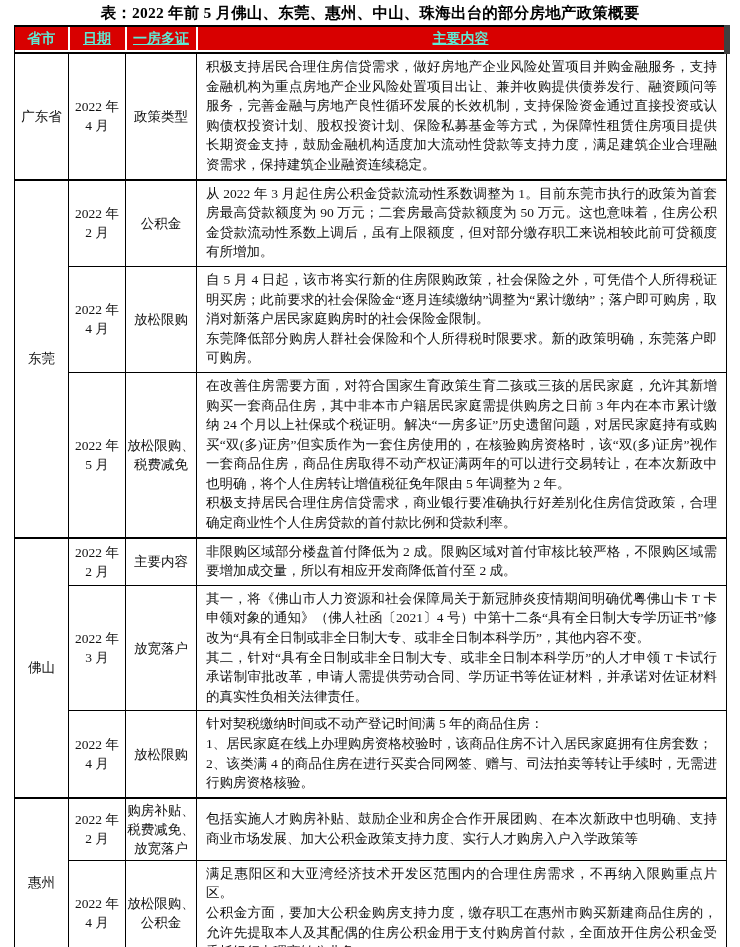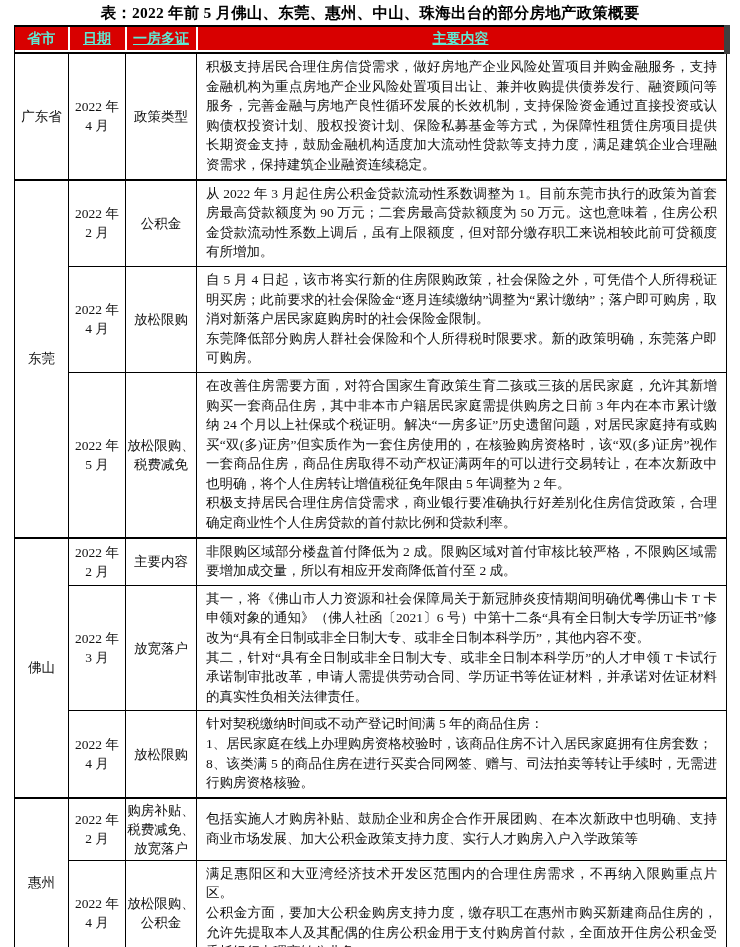--- a/index.html
+++ b/index.html
@@ -124,30 +124,30 @@
           <td class="province-cell" rowspan="3">佛山</td>
           <td class="date-cell">2022 年
 2 月</td>
           <td class="type-cell">主要内容</td>
           <td class="content-cell">非限购区域部分楼盘首付降低为 2 成。限购区域对首付审核比较严格，不限购区域需要增加成交量，所以有相应开发商降低首付至 2 成。</td>
         </tr>
         <tr>
           <td class="date-cell">2022 年
 3 月</td>
           <td class="type-cell">放宽落户</td>
-          <td class="content-cell">其一，将《佛山市人力资源和社会保障局关于新冠肺炎疫情期间明确优粤佛山卡 T 卡申领对象的通知》（佛人社函〔2021〕6 号）中第十二条“具有全日制大专学历证书”修改为“具有全日制或非全日制大专、或非全日制本科学历”，其他内容不变。
+          <td class="content-cell">其一，将《佛山市人力资源和社会保障局关于新冠肺炎疫情期间明确优粤佛山卡 T 卡申领对象的通知》（佛人社函〔2021〕4 号）中第十二条“具有全日制大专学历证书”修改为“具有全日制或非全日制大专、或非全日制本科学历”，其他内容不变。
 其二，针对“具有全日制或非全日制大专、或非全日制本科学历”的人才申领 T 卡试行承诺制审批改革，申请人需提供劳动合同、学历证书等佐证材料，并承诺对佐证材料的真实性负相关法律责任。</td>
         </tr>
         <tr>
           <td class="date-cell">2022 年
 4 月</td>
           <td class="type-cell">放松限购</td>
           <td class="content-cell">针对契税缴纳时间或不动产登记时间满 5 年的商品住房：
 1、居民家庭在线上办理购房资格校验时，该商品住房不计入居民家庭拥有住房套数；
-8、该类满 5 的商品住房在进行买卖合同网签、赠与、司法拍卖等转让手续时，无需进行购房资格核验。</td>
+2、该类满 4 的商品住房在进行买卖合同网签、赠与、司法拍卖等转让手续时，无需进行购房资格核验。</td>
         </tr>
         <tr class="group-start">
           <td class="province-cell" rowspan="2">惠州</td>
           <td class="date-cell">2022 年
 2 月</td>
           <td class="type-cell">购房补贴、
 税费减免、
 放宽落户</td>
           <td class="content-cell">包括实施人才购房补贴、鼓励企业和房企合作开展团购、在本次新政中也明确、支持商业市场发展、加大公积金政策支持力度、实行人才购房入户入学政策等</td>
         </tr>

